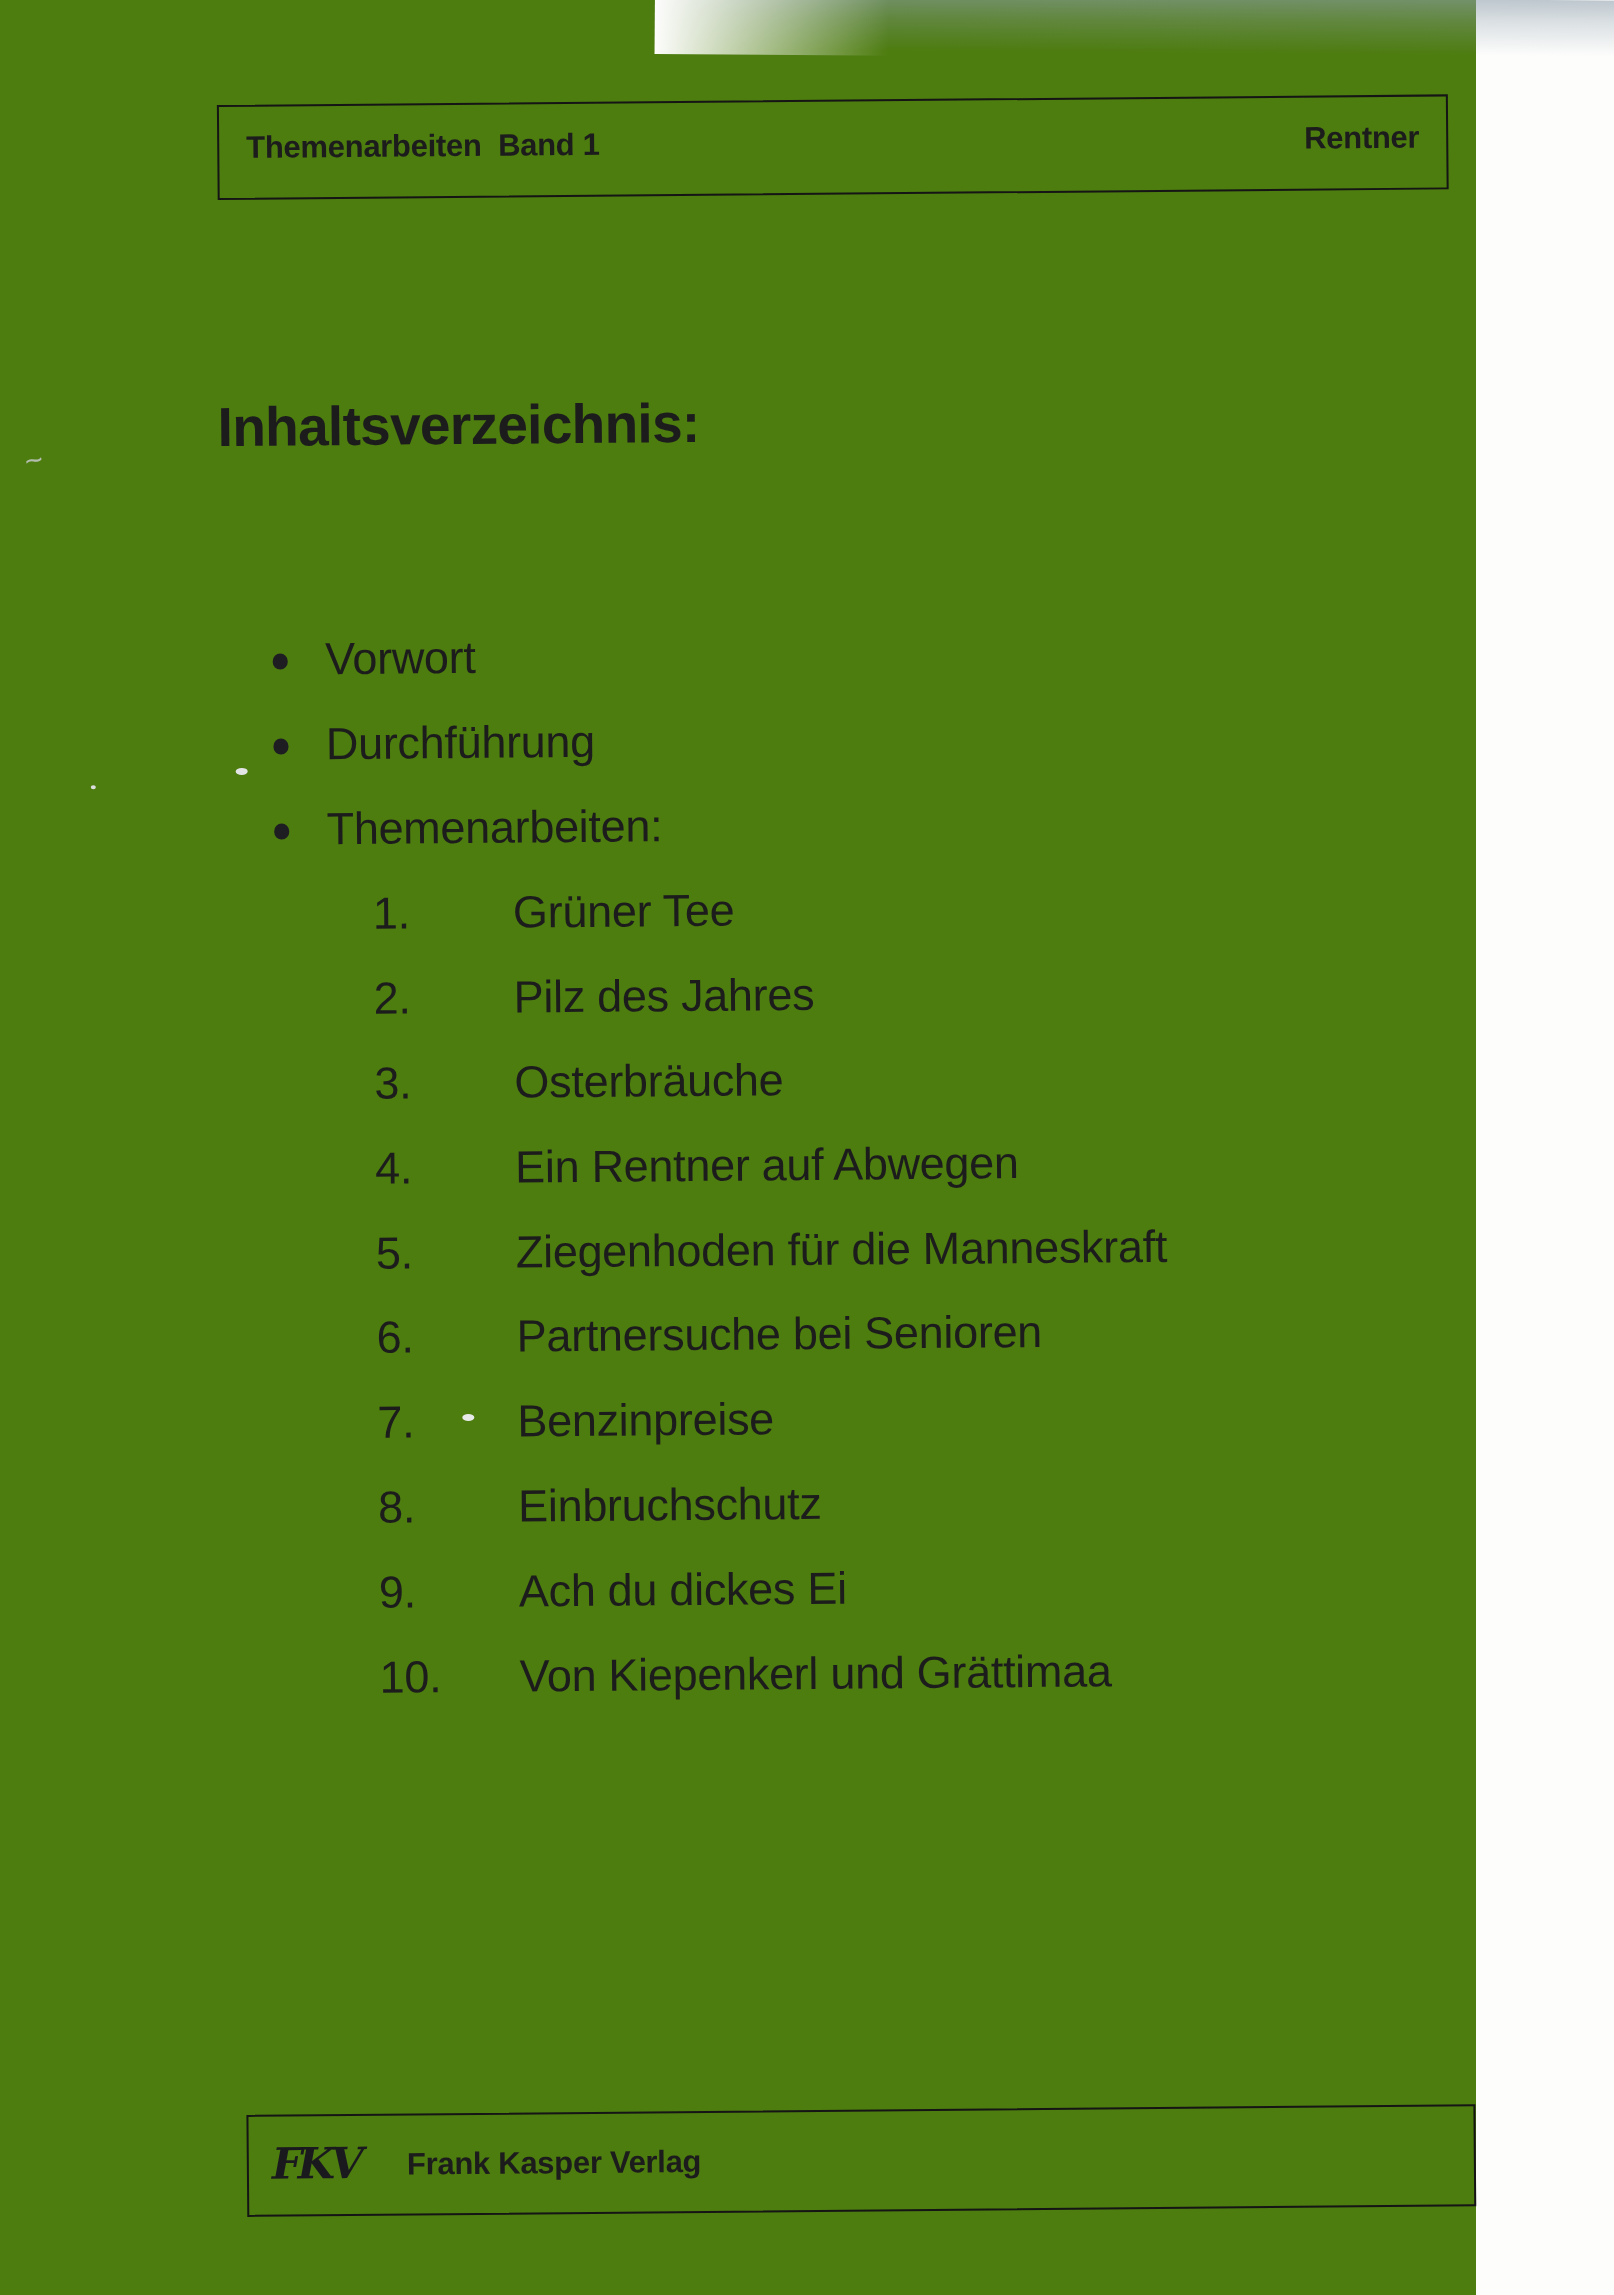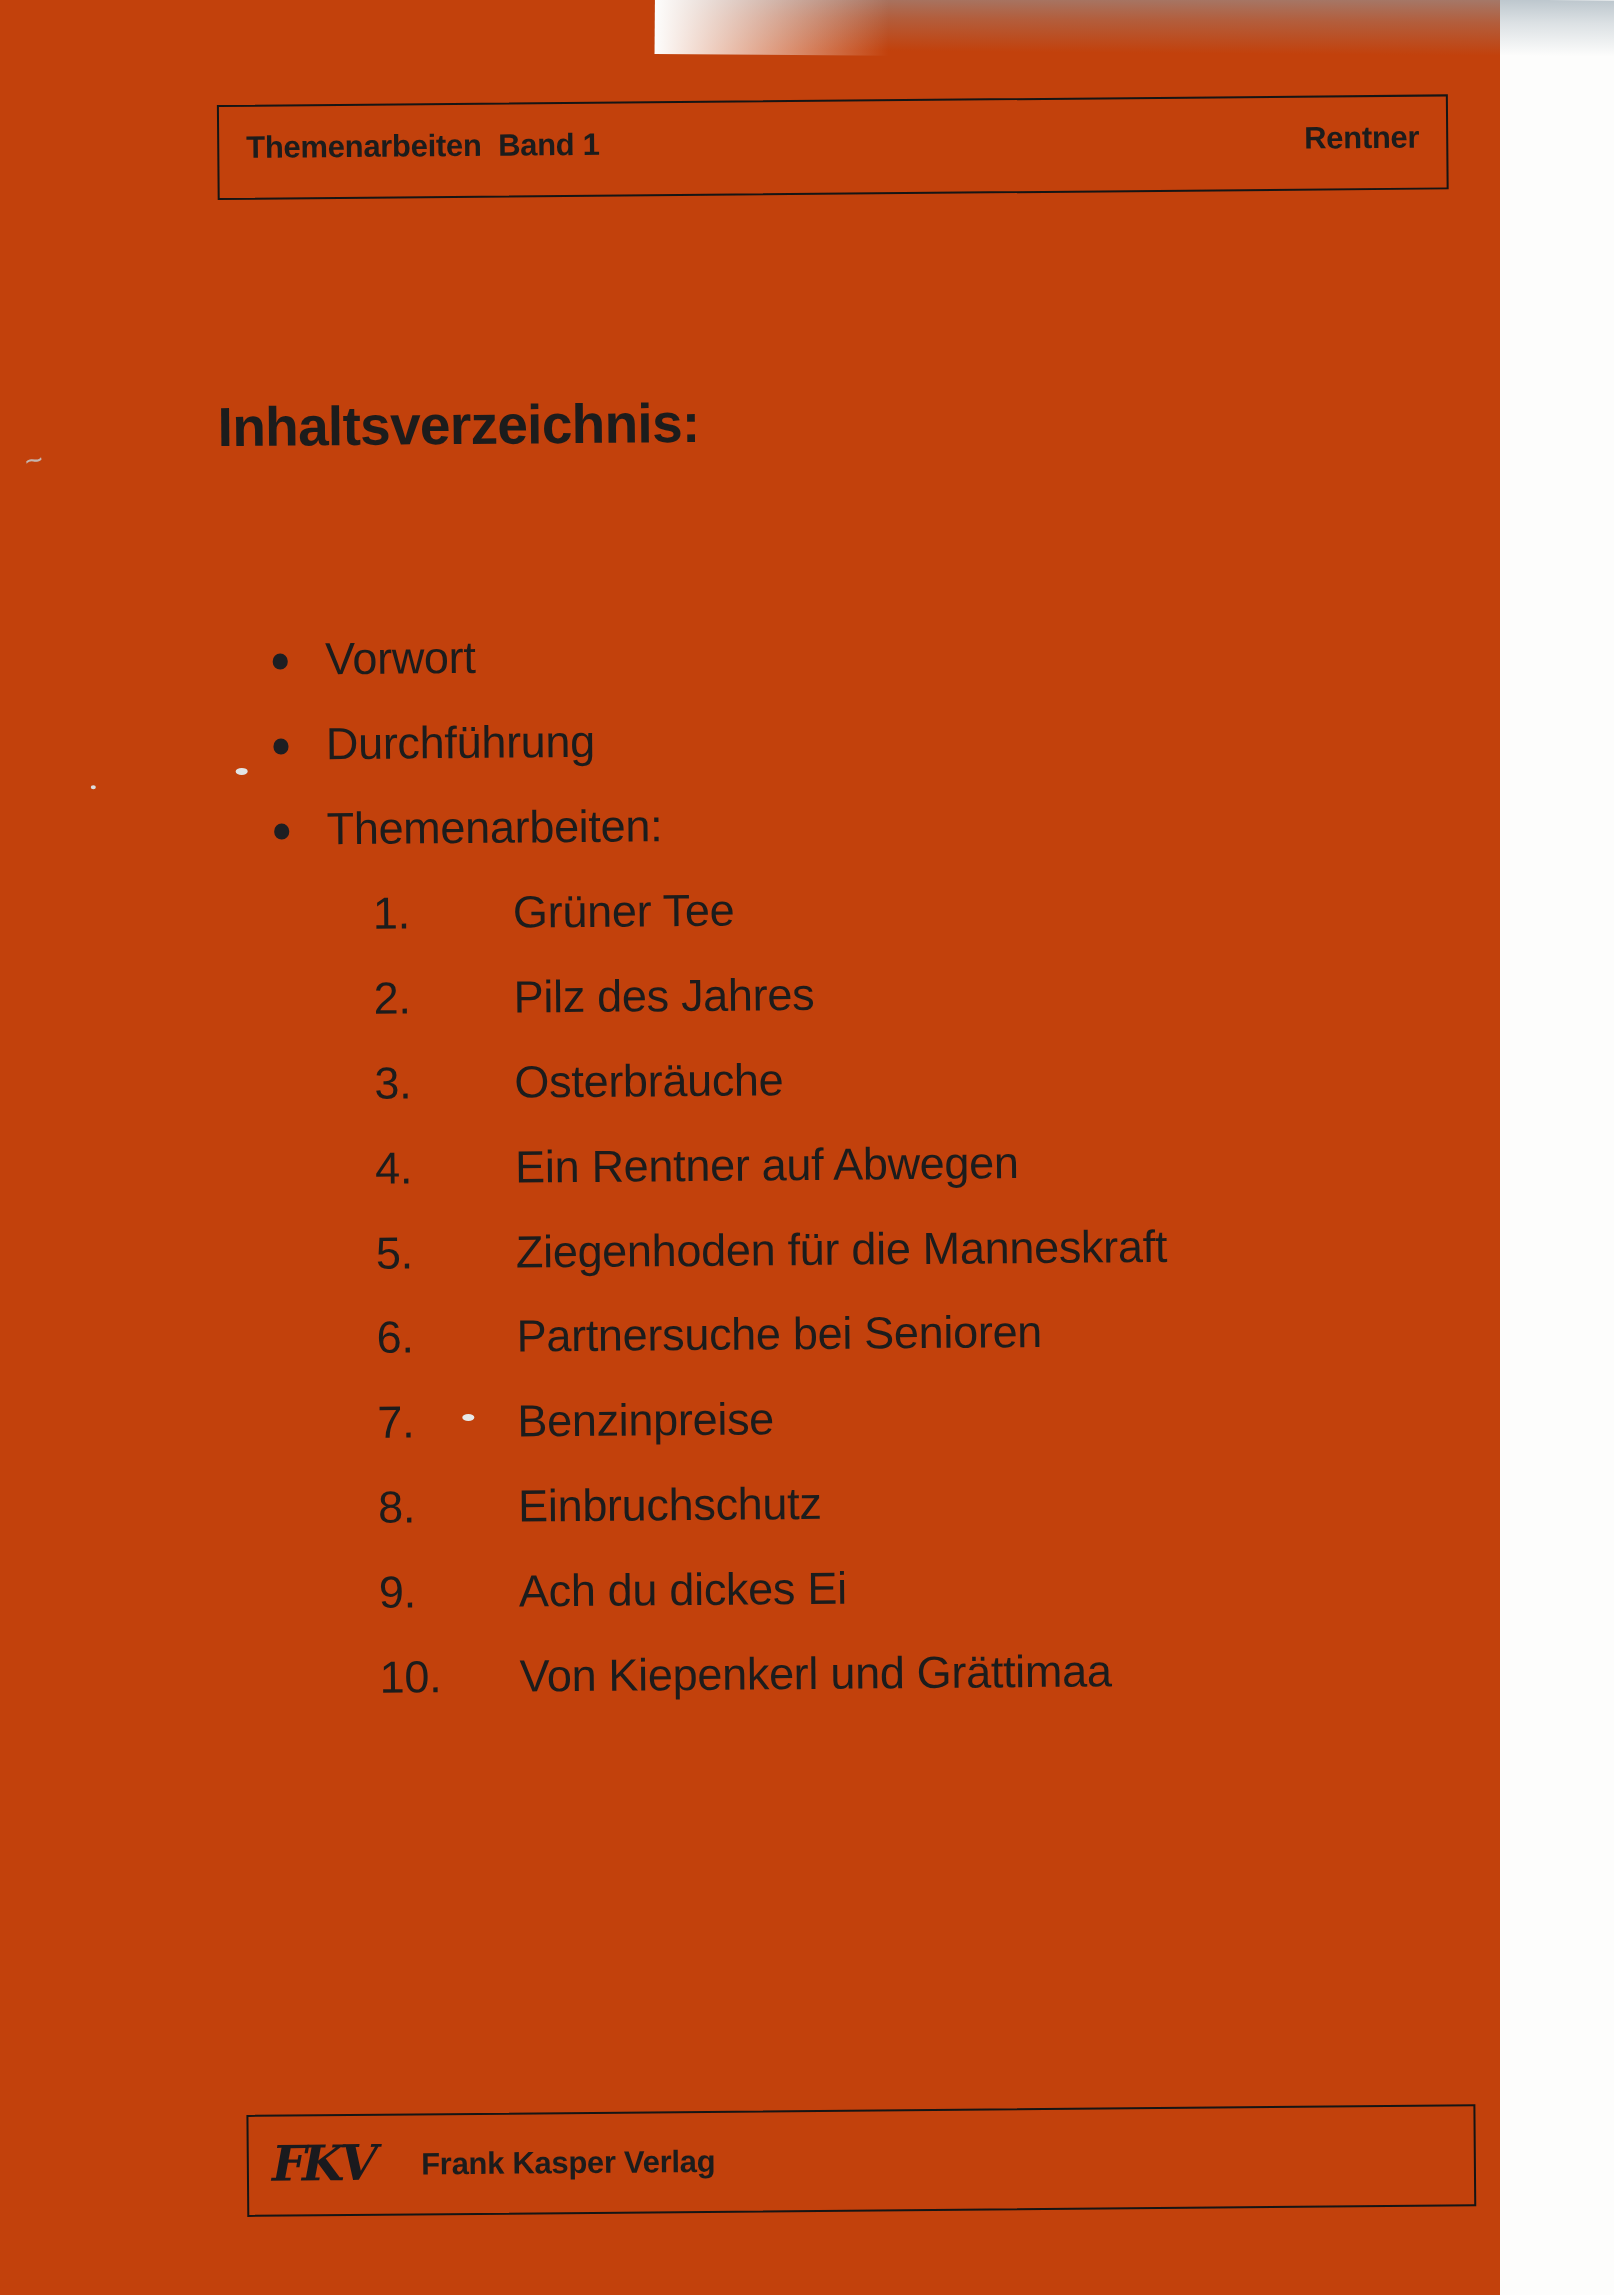--- a/index.html
+++ b/index.html
@@ -10,22 +10,21 @@
     background: #fdfdfc;
     overflow: hidden;
     font-family: "Liberation Sans", sans-serif;
     color: #1c1c1c;
   }
   .page {
     position: absolute;
     inset: 0;
     width: 1476px;
     height: 2295px;
-    background: #c2410c;
-    padding-left: 24px;
+    background: #4d7c0f;
   }
   
   .scan-shadow {
     position: absolute;
     top: -6.7px;
     left: 655px;
     width: 975px;
     height: 61px;
     transform: rotate(0.45deg);
     transform-origin: left top;
@@ -110,21 +109,21 @@
     border: 2.7px solid #151515;
     box-sizing: border-box;
     display: flex;
     align-items: center;
     padding-left: 23px;
   }
   .footer-logo {
     font-family: "DejaVu Serif", serif;
     font-style: italic;
     font-weight: bold;
-    font-size: 49px;
+    font-size: 43px;
     letter-spacing: -4.7px;
     line-height: 1;
     margin-top: -4px;
     color: #1a1a1e;
   }
   .footer-publisher {
     font-size: 31px;
     font-weight: bold;
     letter-spacing: -0.3px;
     margin-left: 48px;

